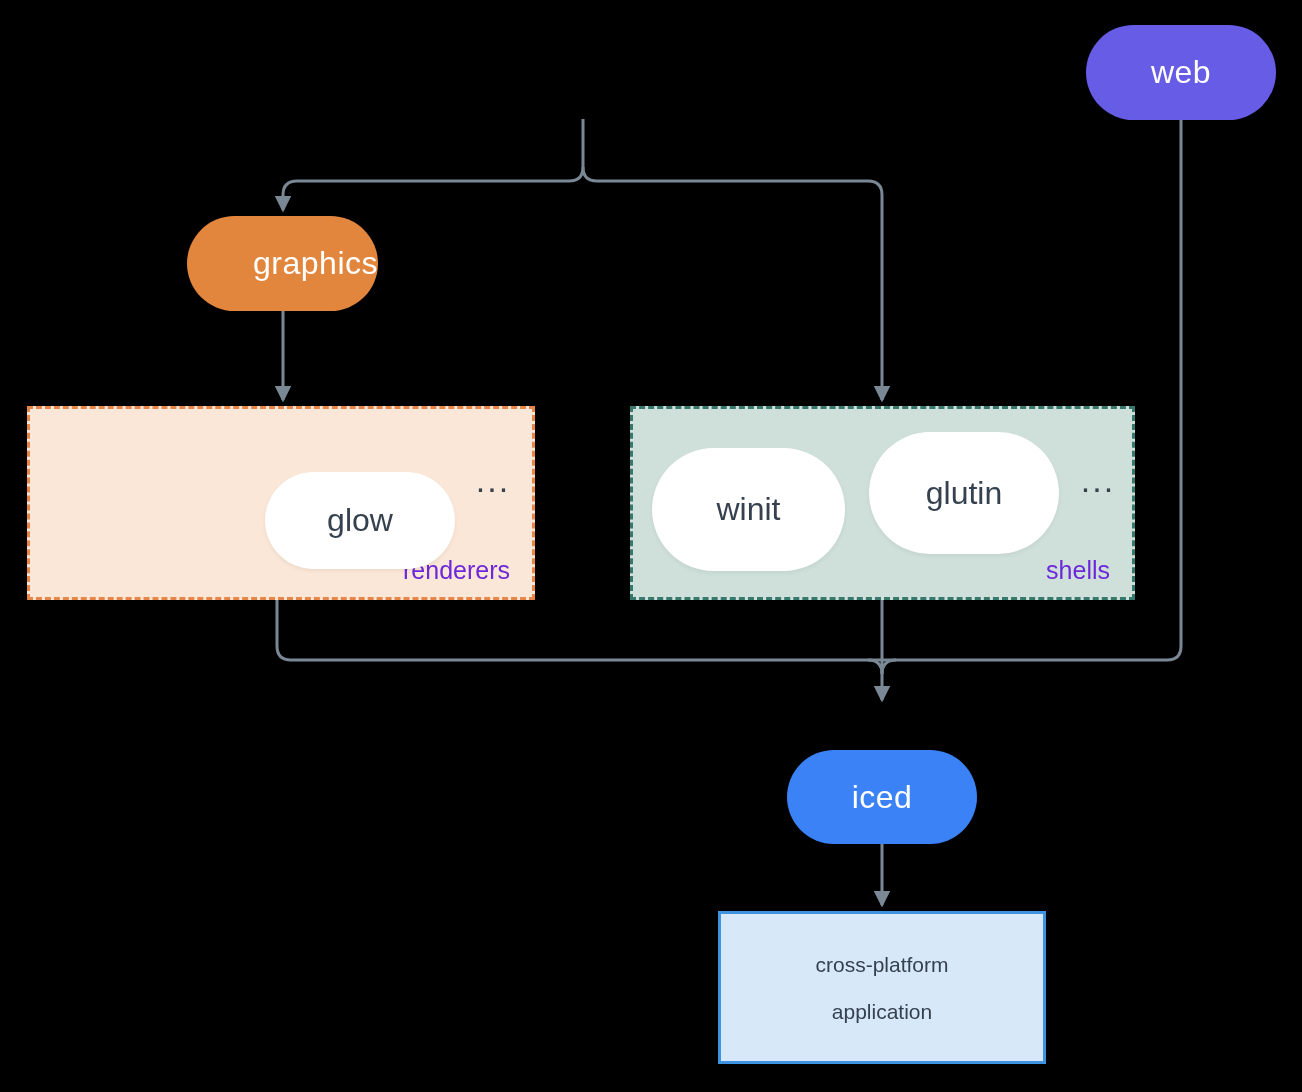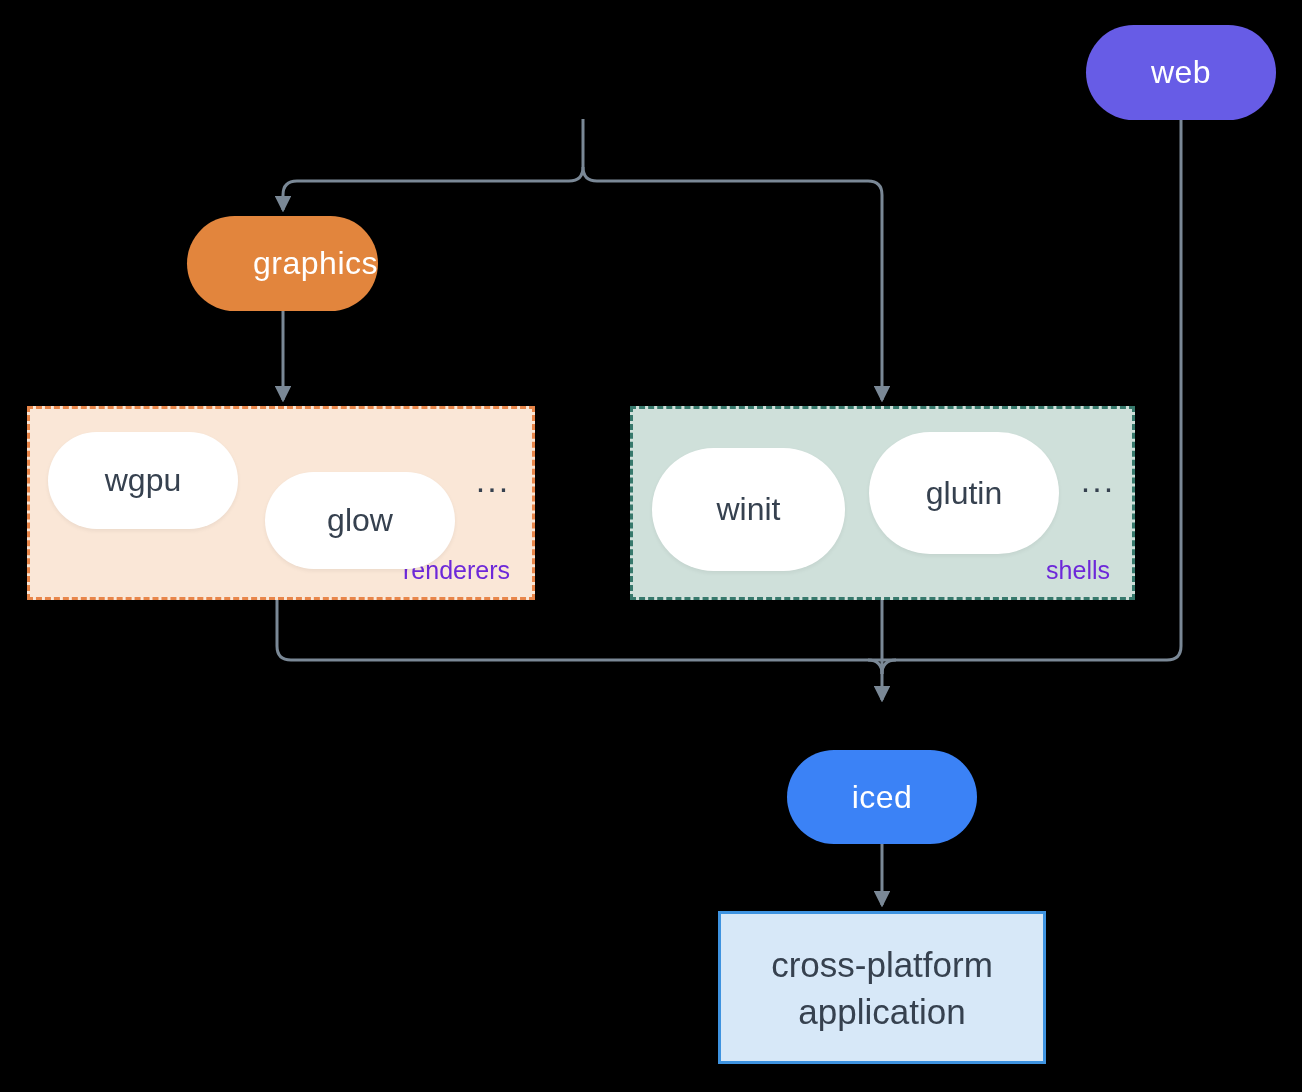--- a/index.html
+++ b/index.html
@@ -85,21 +85,21 @@
     width: 328px;
     height: 153px;
     box-sizing: border-box;
     background: #D7E8F8;
     border: 3px solid #3E93E0;
     display: flex;
     flex-direction: column;
     align-items: center;
     justify-content: center;
     color: #36414F;
-    font-size: 35px;
+    font-size: 21px;
     line-height: 47px;
     text-align: center;
   }
 </style>
 </head>
 <body>
 
 <div id="canvas">
 
   <svg id="edges" viewBox="0 0 1302 1092">
@@ -124,23 +124,20 @@
     <span>web</span>
   </div>
 
   <div class="pill graphics" style="left:187px; top:216px; width:191px; height:95px;">
     <span>graphics</span>
   </div>
 
   <div class="group renderers" style="left:27px; top:406px; width:508px; height:194px;">
     <span class="group-label">renderers</span>
   </div>
-  <div class="chip" style="left:48px; top:432px; width:190px; height:97px;">
-    <span>wgpu</span>
-  </div>
   <div class="chip" style="left:265px; top:432px; width:190px; height:97px;margin-top:40px;">
     <span>glow</span>
   </div>
   <div class="ellipsis" style="left:468px; top:432px; width:50px; height:97px;">...</div>
 
   <div class="group shells" style="left:630px; top:406px; width:505px; height:194px;">
     <span class="group-label">shells</span>
   </div>
   <div class="chip" style="left:652px; top:448px; width:193px; height:123px;">
     <span>winit</span>

